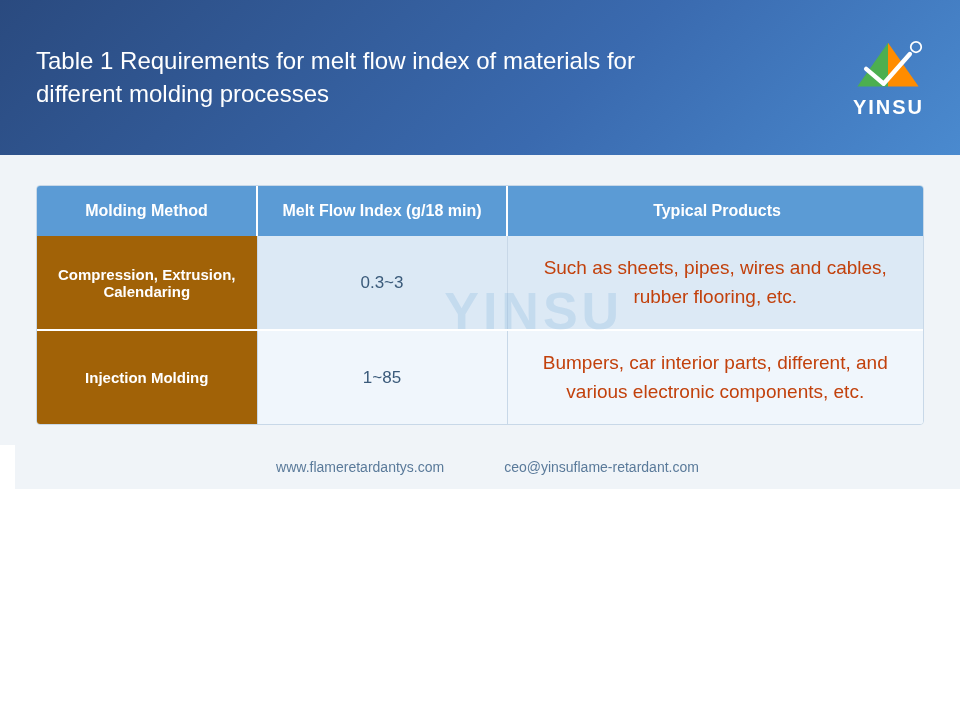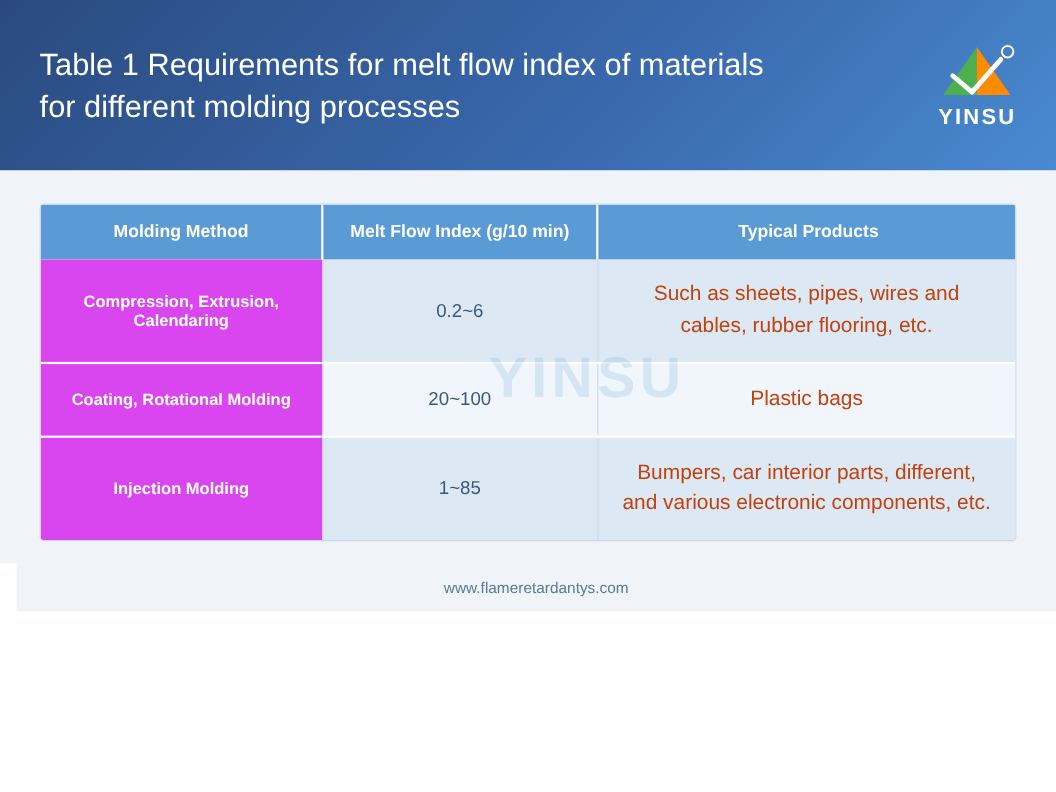--- a/index.html
+++ b/index.html
@@ -15,21 +15,21 @@
     .header {
       background: linear-gradient(135deg, #2a4a7f 0%, #3a6aaf 60%, #4a8acf 100%);
       padding: 28px 36px;
       display: flex;
       align-items: center;
       justify-content: space-between;
       min-height: 155px;
     }
     .header-title {
       color: #ffffff;
-      font-size: 28px;
+      font-size: 24px;
       font-weight: 500;
       line-height: 1.35;
       max-width: 680px;
     }
 
     
     .logo-container {
       display: flex;
       flex-direction: column;
       align-items: center;
@@ -99,24 +99,24 @@
       color: #c2410c;
       border-right: 1px solid #c8d8e8;
       vertical-align: middle;
     }
     tbody td:last-child {
       border-right: none;
     }
     tbody td:first-child {
       font-weight: 700;
       color: #1a5a9a;
-      background: #d946ef;
+      background: #a16207;
       color: #ffffff;
       font-size: 15px;
-      width: 256px;
+      width: 220px;
     }
     tbody td:nth-child(2) {
       width: 250px;
       font-size: 17px;
       color: #3a5a7a;
     }
 
     
     .table-container {
       position: relative;
@@ -178,41 +178,37 @@
 </div>
 
 <div class="main-content">
   <div class="table-container">
     <div class="watermark">YINSU</div>
     <div class="table-wrapper">
       <table>
         <thead>
           <tr>
             <th>Molding Method</th>
-            <th>Melt Flow Index (g/10 min)</th>
+            <th>Melt Flow Index (g/18 min)</th>
             <th>Typical Products</th>
           </tr>
         </thead>
         <tbody id="table-body">
         <tr>
               <td>Compression, Extrusion, Calendaring</td>
-              <td>0.2~6</td>
+              <td>0.3~3</td>
               <td class="product-cell">Such as sheets, pipes, wires and cables, rubber flooring, etc.</td>
-            </tr>
-            <tr>
-              <td>Coating, Rotational Molding</td>
-              <td>20~100</td>
-              <td class="product-cell">Plastic bags</td>
             </tr>
             <tr>
               <td>Injection Molding</td>
               <td>1~85</td>
               <td class="product-cell">Bumpers, car interior parts, different, and various electronic components, etc.</td>
             </tr>
           </tbody>
       </table>
     </div>
   </div>
 </div>
 
 <div class="footer">
   <span class="footer-text">www.flameretardantys.com</span>
+  <span class="footer-text">ceo@yinsuflame-retardant.com</span>
 </div>
 
 </body></html>

